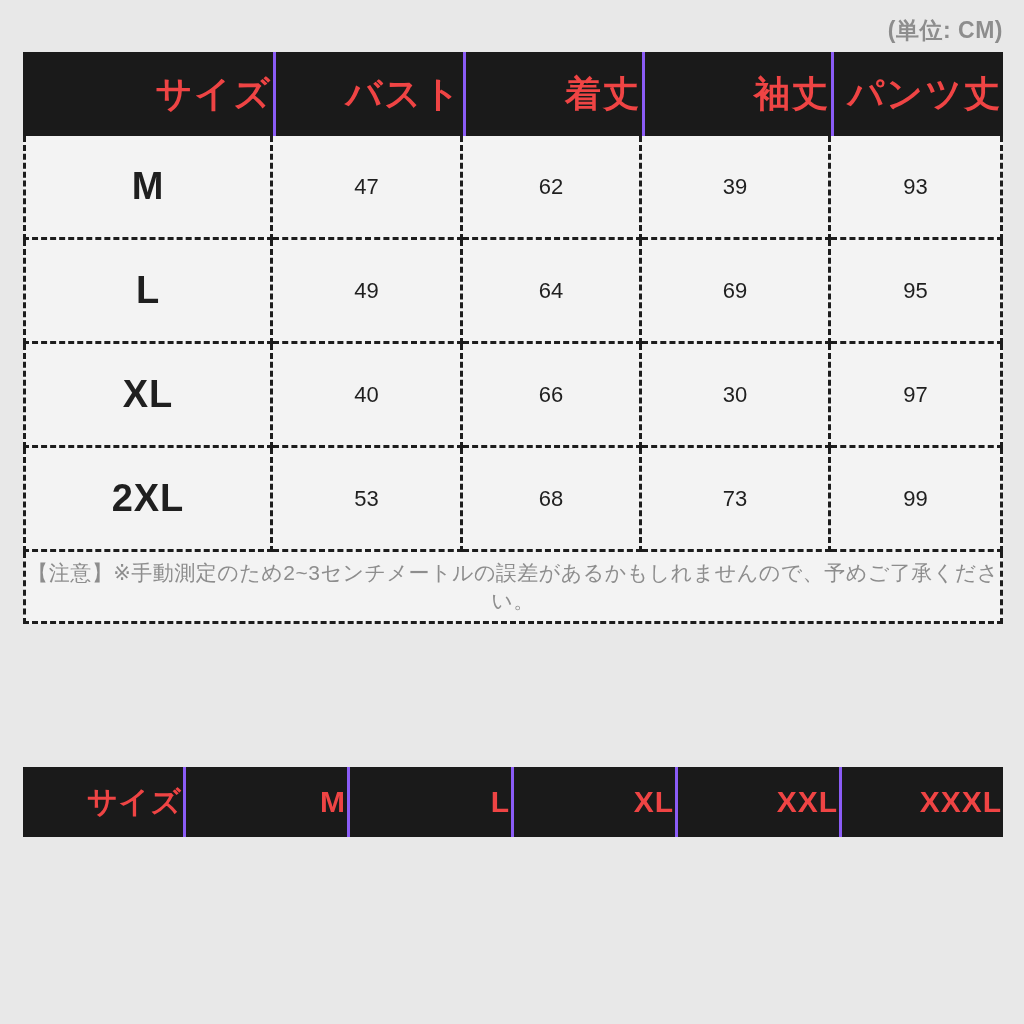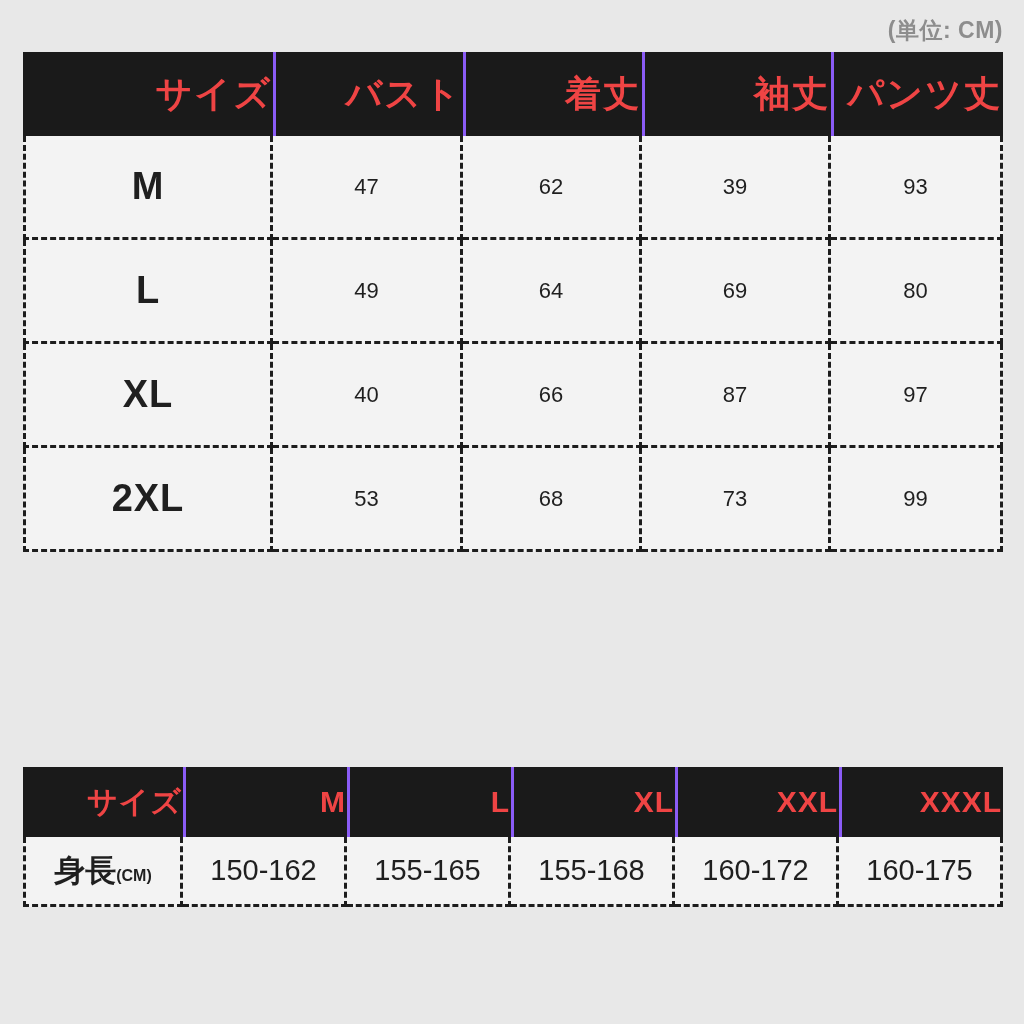--- a/index.html
+++ b/index.html
@@ -129,35 +129,38 @@
       <td>47</td>
       <td>62</td>
       <td>39</td>
       <td>93</td>
     </tr>
     <tr>
       <td class="size-cell">L</td>
       <td>49</td>
       <td>64</td>
       <td>69</td>
-      <td>80</td>
+      <td>95</td>
     </tr>
     <tr>
       <td class="size-cell">XL</td>
       <td>40</td>
       <td>66</td>
-      <td>87</td>
+      <td>30</td>
       <td>97</td>
     </tr>
     <tr>
       <td class="size-cell">2XL</td>
       <td>53</td>
       <td>68</td>
       <td>73</td>
       <td>99</td>
+    </tr>
+    <tr>
+      <td class="note-cell" colspan="5">【注意】※手動測定のため2~3センチメートルの誤差があるかもしれませんので、予めご了承ください。</td>
     </tr>
   </tbody>
 </table>
 
 <table class="body-table">
   <colgroup>
     <col style="width:160px">
       <col style="width:164px">
       <col style="width:164px">
       <col style="width:164px">
@@ -168,22 +171,14 @@
     <tr>
       <th>サイズ</th>
       <th>M</th>
       <th>L</th>
       <th>XL</th>
       <th>XXL</th>
       <th>XXXL</th>
     </tr>
   </thead>
   <tbody>
-    <tr>
-      <td class="label-cell"><span>身長</span><span class="sub">(CM)</span></td>
-      <td>150-162</td>
-      <td>155-165</td>
-      <td>155-168</td>
-      <td>160-172</td>
-      <td>160-175</td>
-    </tr>
   </tbody>
 </table>
 
 </body></html>

